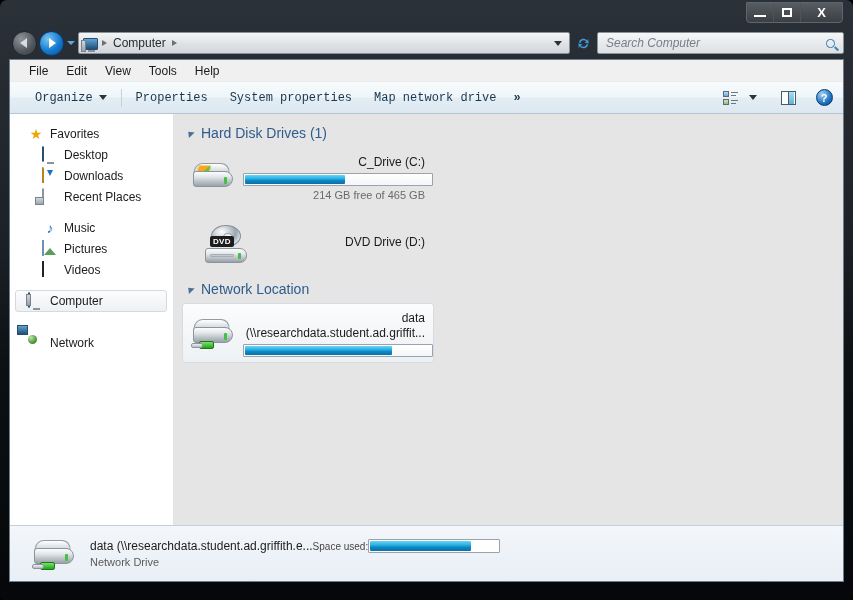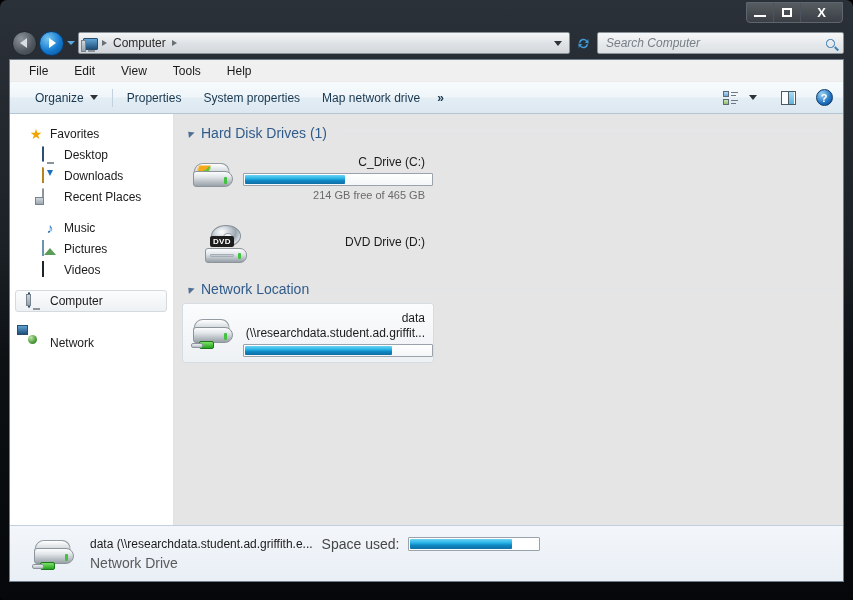--- a/index.html
+++ b/index.html
@@ -144,39 +144,40 @@
     border: 1px solid #6f7d8a;
     display: flex; flex-direction: column;
     overflow: hidden;
   }
 
   
   #menubar {
     height: 22px; flex: none;
     background: #f0f0f0;
     display: flex; align-items: center;
-    padding-left: 10px; gap: 8px;
+    padding-left: 10px; gap: 0;
     border-bottom: 1px solid #ebebeb;
   }
   .menuitem {
     padding: 2px 9px; font-size: 12px; color: #1a1a1a;
   }
 
   
   #toolbar {
     height: 32px; flex: none;
     background: linear-gradient(180deg,#f7fbfd 0%,#eff5f9 48%,#e3edf4 52%,#dce8f1 100%);
     border-bottom: 1px solid #b4c6d4;
     display: flex; align-items: center;
     padding: 0 6px 0 14px;
   }
   .tbitem {
     display: flex; align-items: center; gap: 6px;
     padding: 4px 11px; font-size: 12px; color: #18374f;
     white-space: nowrap;
+    font-family: Liberation Mono, monospace;
   }
   .tbsep { width: 1px; height: 18px; background: #c2d2de; margin: 0 3px; }
   #tb-right { margin-left: auto; display: flex; align-items: center; gap: 2px; }
   .tbicon { display:flex; align-items:center; justify-content:center;
             width: 26px; height: 24px; }
 
   
   .ic-views { width:15px; height:14px; position: relative; }
   .ic-views .sq { position:absolute; left:0; width:6px; height:6px; border:1px solid #5d6b78; }
   .ic-views .sq.a { top:0; background: linear-gradient(180deg,#bcd9f0,#6aa8dd); }
@@ -419,24 +420,24 @@
   #statusbar {
     height: 56px; flex: none;
     background: linear-gradient(180deg,#f3f6fa,#e9eff6);
     border-top: 1px solid #c3d0dc;
     display: flex; align-items: center;
     padding: 0 12px 0 20px;
     gap: 12px;
   }
   #sb-icon { width: 48px; height: 40px; position: relative; flex: none; }
   #sb-text { display: flex; flex-direction: column; gap: 3px; }
-  .sb-line1 { display: flex; align-items: center; gap: 9px; }
+  .sb-line1 { display: flex; align-items: center; }
   .sb-name { font-size: 12px; color: #1b1b1b; }
-  .sb-label { font-size: 14px; color: #464646; }
-  .sb-sub { font-size: 14px; color: #5a5a5a; }
+  .sb-label { font-size: 10px; color: #464646; }
+  .sb-sub { font-size: 11px; color: #5a5a5a; }
   .sb-bar {
     width: 132px; height: 14px;
     background: #fff; border: 1px solid #9aa3ab; border-radius: 1px; padding: 1px;
   }
 </style>
 </head>
 <body>
 
 <div id="window">
 

